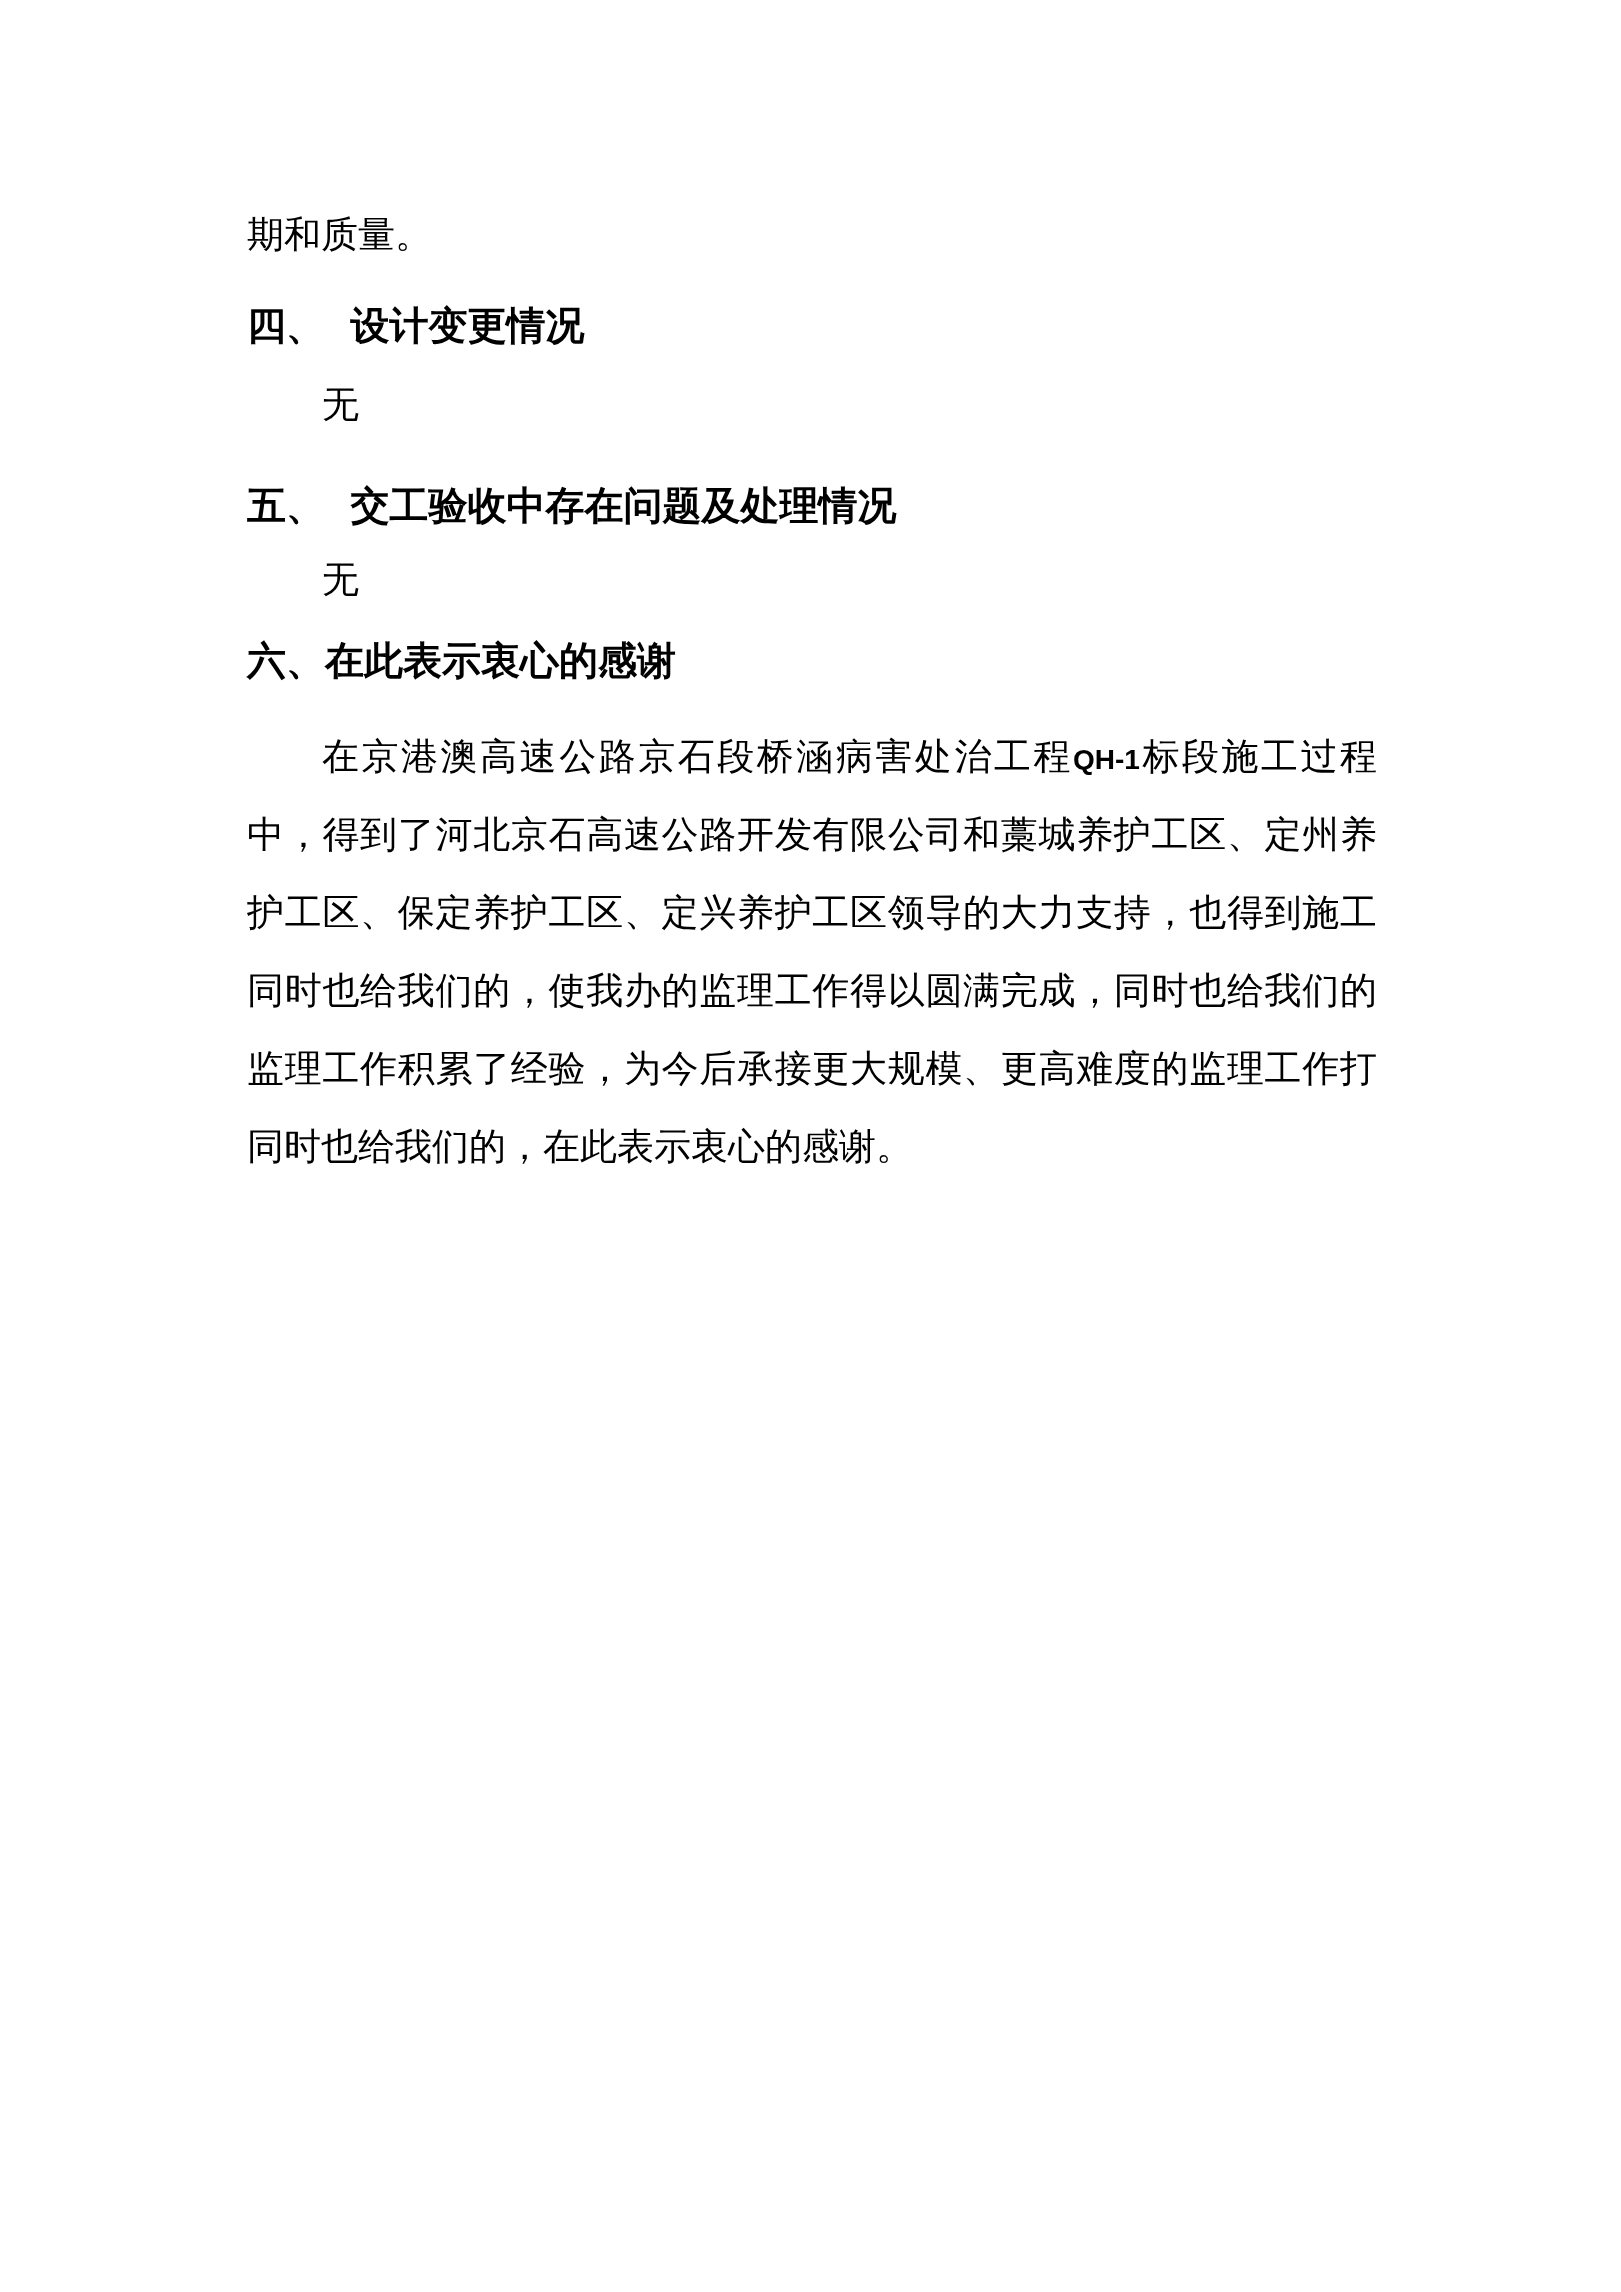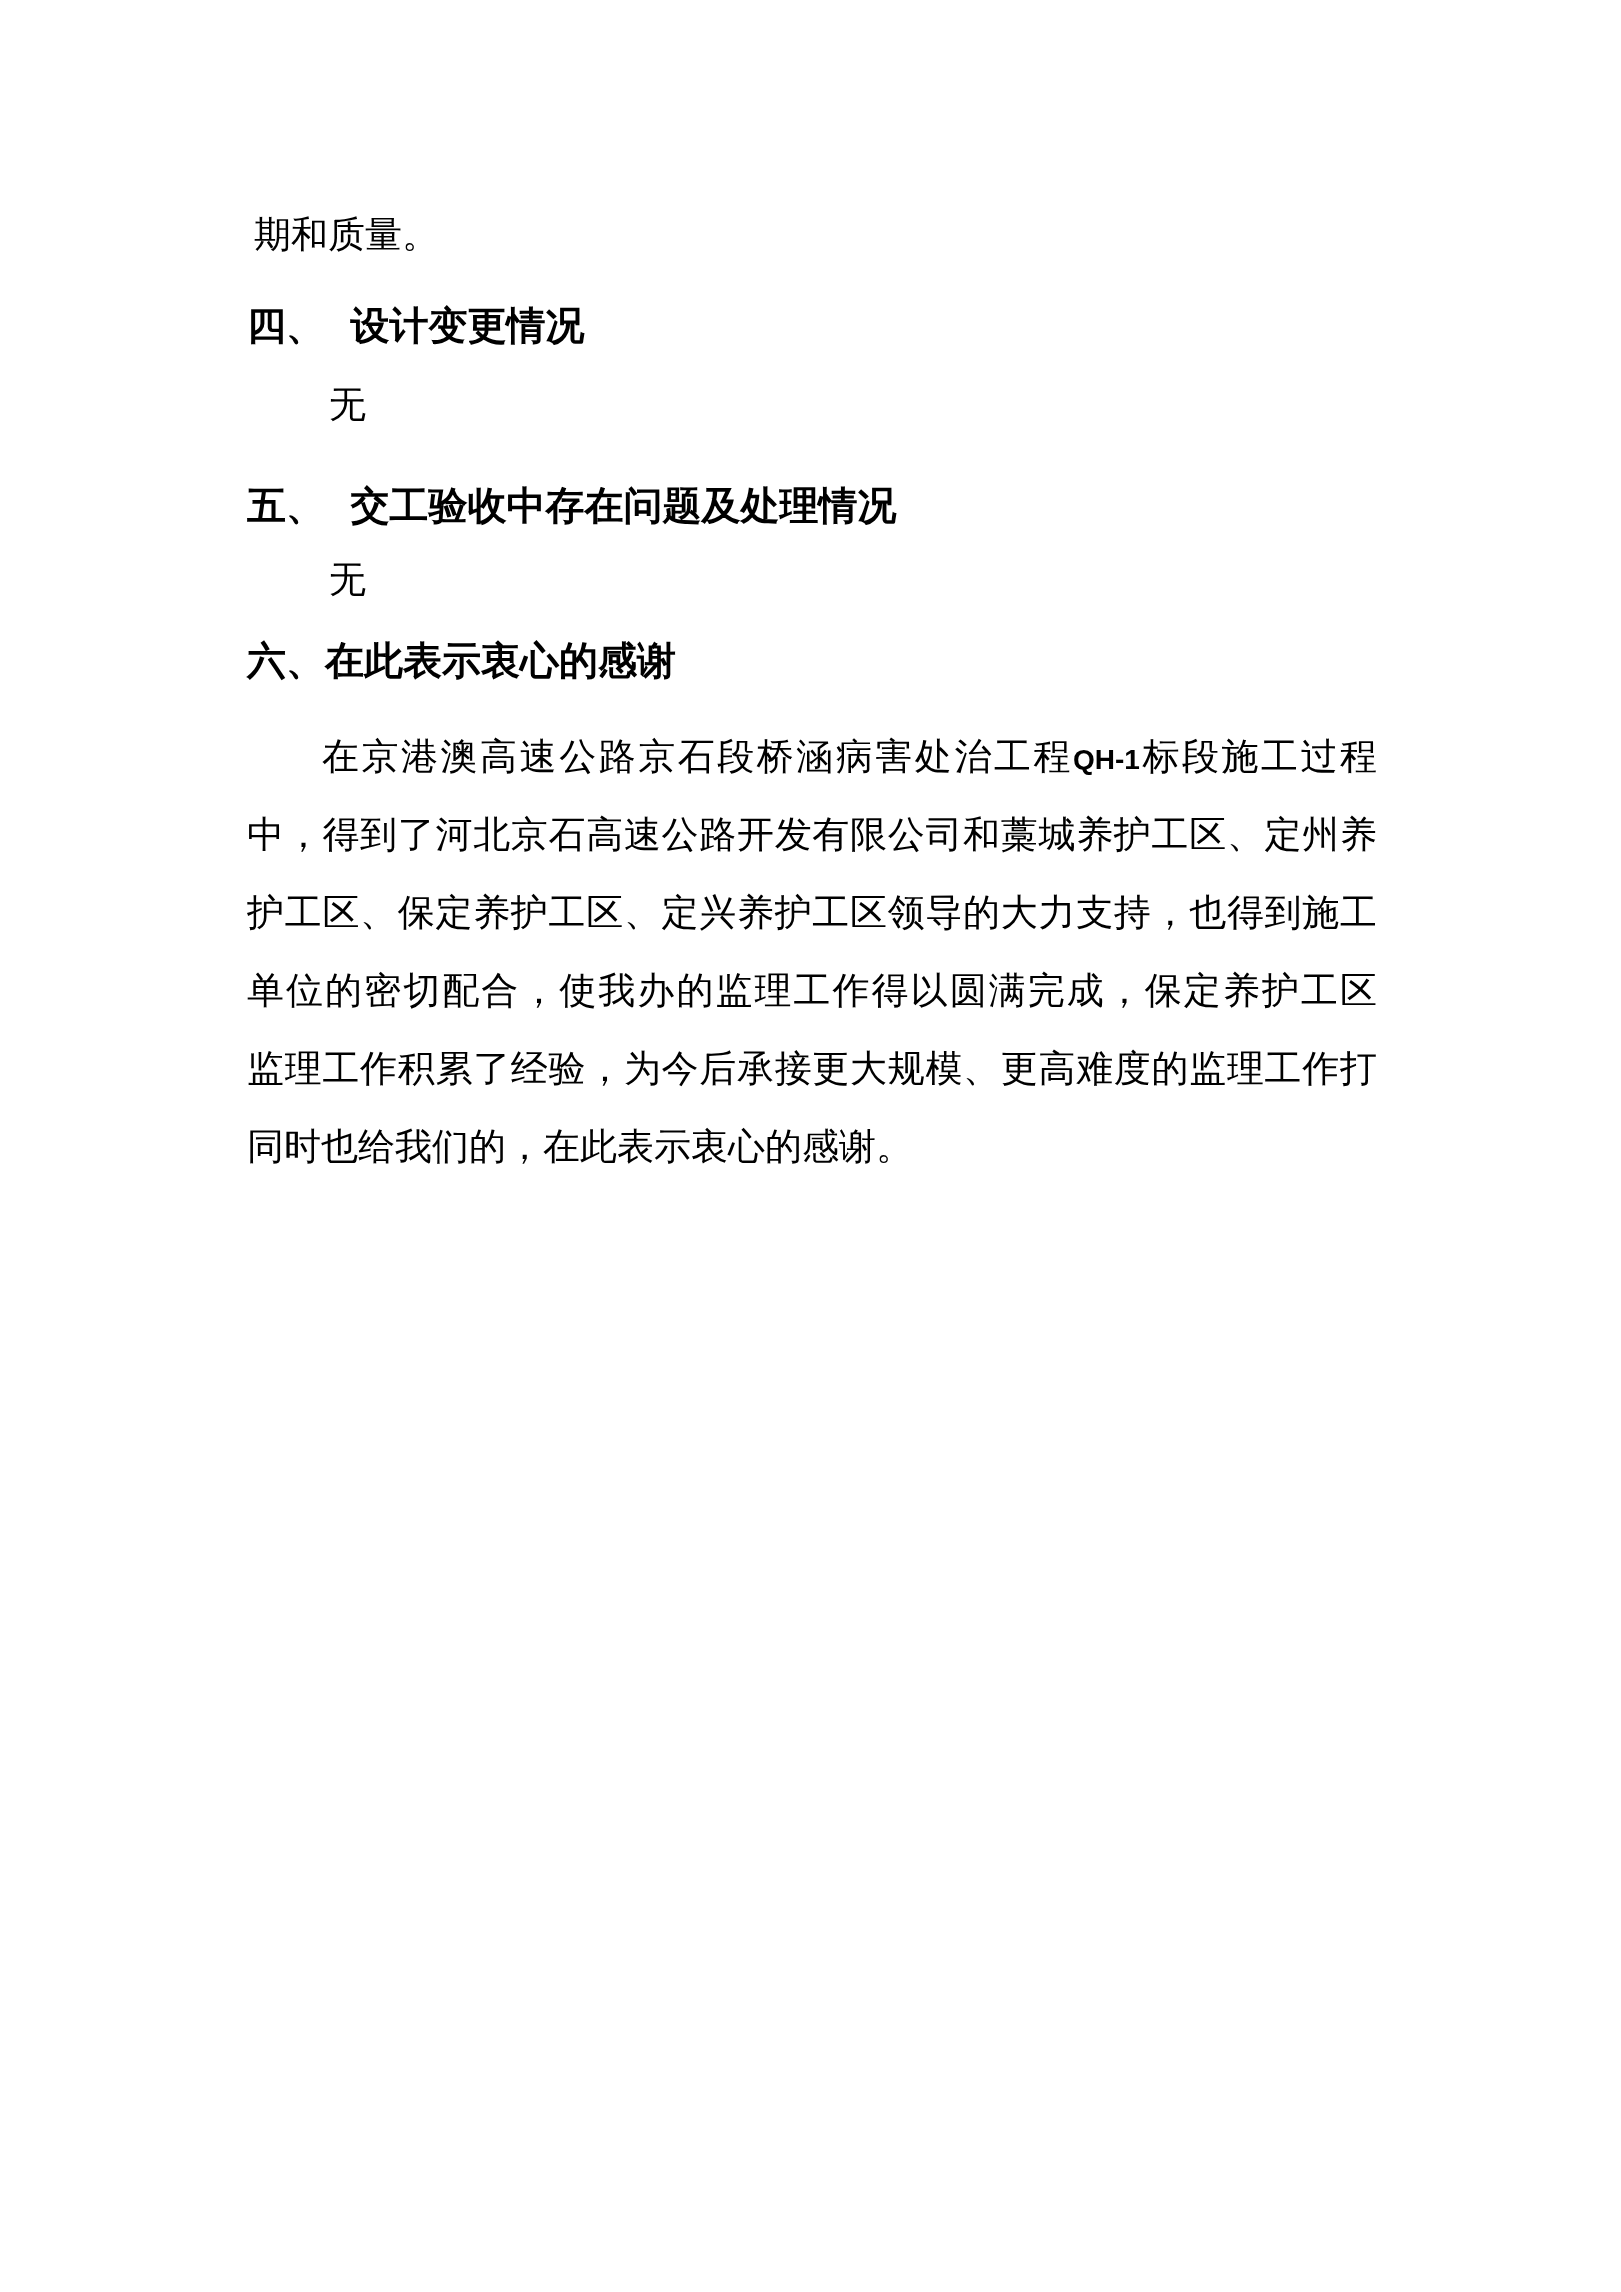--- a/index.html
+++ b/index.html
@@ -14,21 +14,20 @@
     background: #ffffff;
     overflow: hidden;
     font-family: "Liberation Serif", serif;
     color: #000000;
   }
   .abs { position: absolute; left: 247px; }
   .body-text {
     font-size: 37px;
     line-height: 45px;
     color: #000000;
-    margin-left: 7px;
   }
   .carry { top: 212px; }
   .heading {
     font-size: 39px;
     font-weight: bold;
     line-height: 47px;
     color: #000000;
     white-space: nowrap;
     text-align: center;
   }
@@ -87,19 +86,19 @@
   <div class="abs heading h6">
     <span>六、</span><span>在此表示衷心的感谢</span>
   </div>
 
   <div class="abs para">
     <div class="pline first">
       <span>在京港澳高速公路京石段桥涵病害处治工程</span><span class="code">QH-1</span><span>标段施工过程</span>
     </div>
     <div class="pline">中，得到了河北京石高速公路开发有限公司和藁城养护工区、定州养</div>
     <div class="pline">护工区、保定养护工区、定兴养护工区领导的大力支持，也得到施工</div>
-    <div class="pline">单位的密切配合，使我办的监理工作得以圆满完成，保定养护工区</div>
+    <div class="pline">同时也给我们的，使我办的监理工作得以圆满完成，同时也给我们的</div>
     <div class="pline">监理工作积累了经验，为今后承接更大规模、更高难度的监理工作打</div>
     <div class="pline last">同时也给我们的，在此表示衷心的感谢。</div>
   </div>
 
 </div>
 
 
 </body></html>

